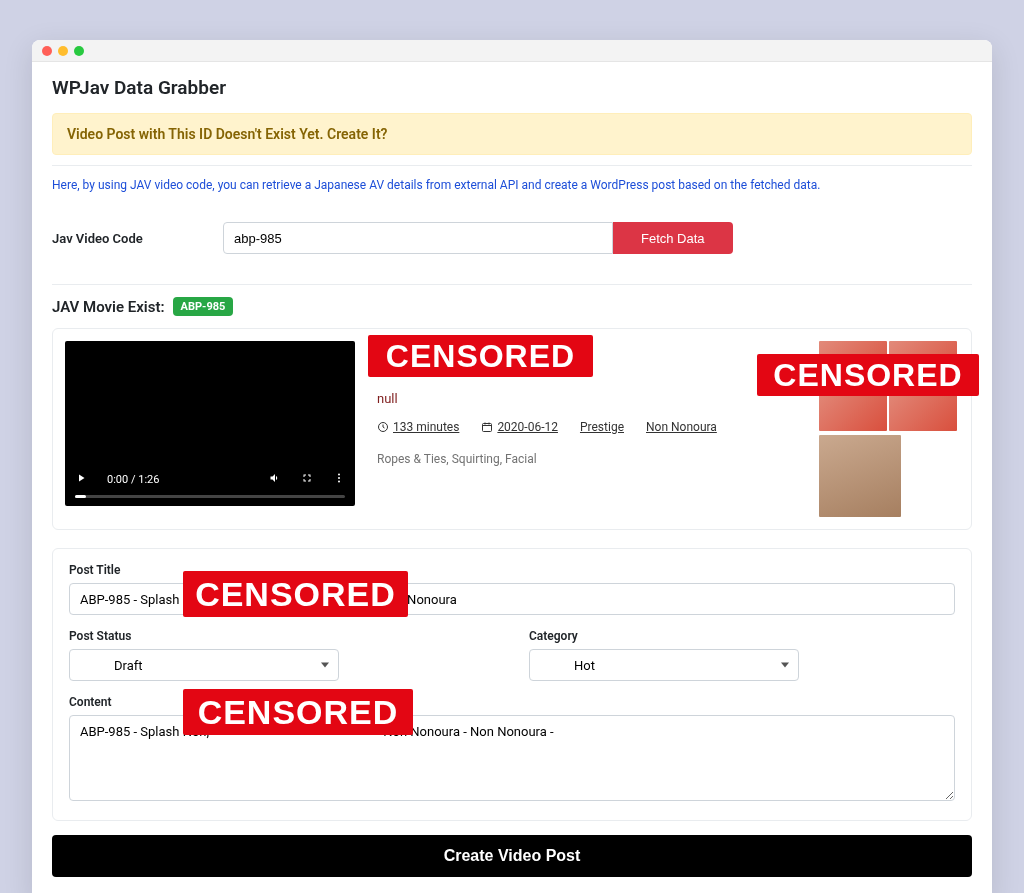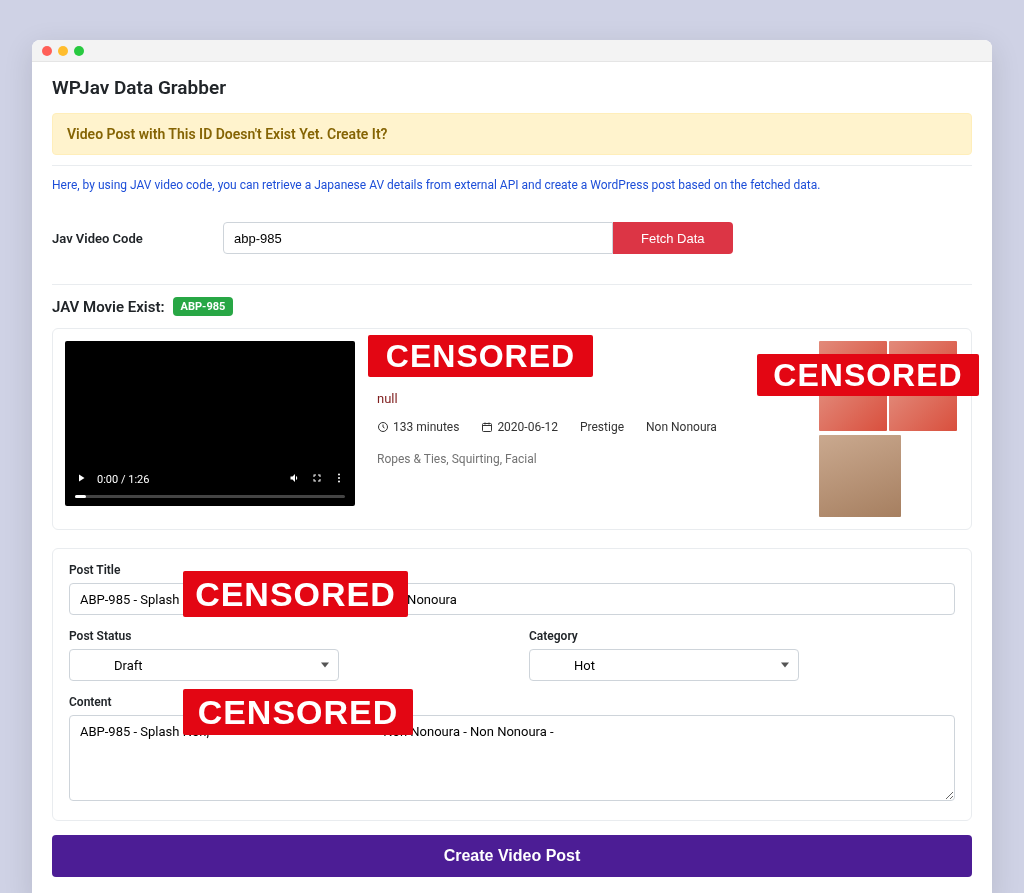--- a/index.html
+++ b/index.html
@@ -105,29 +105,29 @@
     height: 165px;
     background: #000;
     color: #fff;
     display: flex;
     flex-direction: column;
     justify-content: flex-end;
     padding: 8px 10px;
     font-size: 12px;
     border-radius: 2px;
   }
-  .player-controls { display: flex; align-items: center; gap: 10px; }
+  .player-controls { display: flex; align-items: center; gap: 20px; }
   .player-controls .time { margin-right: auto; font-size: 11px; }
   .progress { height: 3px; background: #444; margin-top: 8px; border-radius: 2px; position: relative; }
   .progress::before { content:''; position:absolute; left:0; top:0; height:100%; width:4%; background:#fff; border-radius:2px;}
 
   .movie-info { flex: 1; }
   .movie-title { font-size: 19px; font-weight: 500; margin-bottom: 24px; line-height:1.35;}
   .null-text { font-size: 13px; margin-bottom: 14px; color:#7f1d1d;}
-  .meta-row { display: flex; gap: 22px; font-size: 12px; color: #333; margin-bottom: 18px; align-items:center;}
+  .meta-row { display: flex; gap: 22px; font-size: 12px; color: #333; margin-bottom: 18px; align-items:center;text-decoration:underline;}
   .meta-item { display: inline-flex; align-items: center; gap: 4px; }
   .tags { font-size: 12px; color:#737373; }
 
   .thumbs { width: 140px; display: flex; flex-wrap: wrap; gap: 2px; align-content:flex-start;}
   .thumb { width: 68px; height: 44px; background: linear-gradient(135deg,#e28a7a,#d94f3d); border-radius:1px;}
   .thumb.portrait { width: 82px; height: 82px; background: linear-gradient(160deg,#caa98f,#a67f60); margin-top:2px;}
 
   .form-card {
     border: 1px solid #e9ecef;
     border-radius: 6px;
@@ -153,21 +153,21 @@
   .select-wrap::after {
     content: ''; position: absolute; right: 10px; top: 50%;
     width: 0; height: 0; border-left: 4px solid transparent;
     border-right: 4px solid transparent; border-top: 5px solid #555;
     transform: translateY(-50%);
   }
   .mt14 { margin-top: 14px; }
 
   .submit-btn {
     width: 100%;
-    background: #4c1d95;
+    background: #000000;
     color: #fff;
     border: none;
     border-radius: 4px;
     padding: 12px;
     font-size: 16px;
     font-weight: 700;
     cursor: pointer;
   }
 
   .censor {

